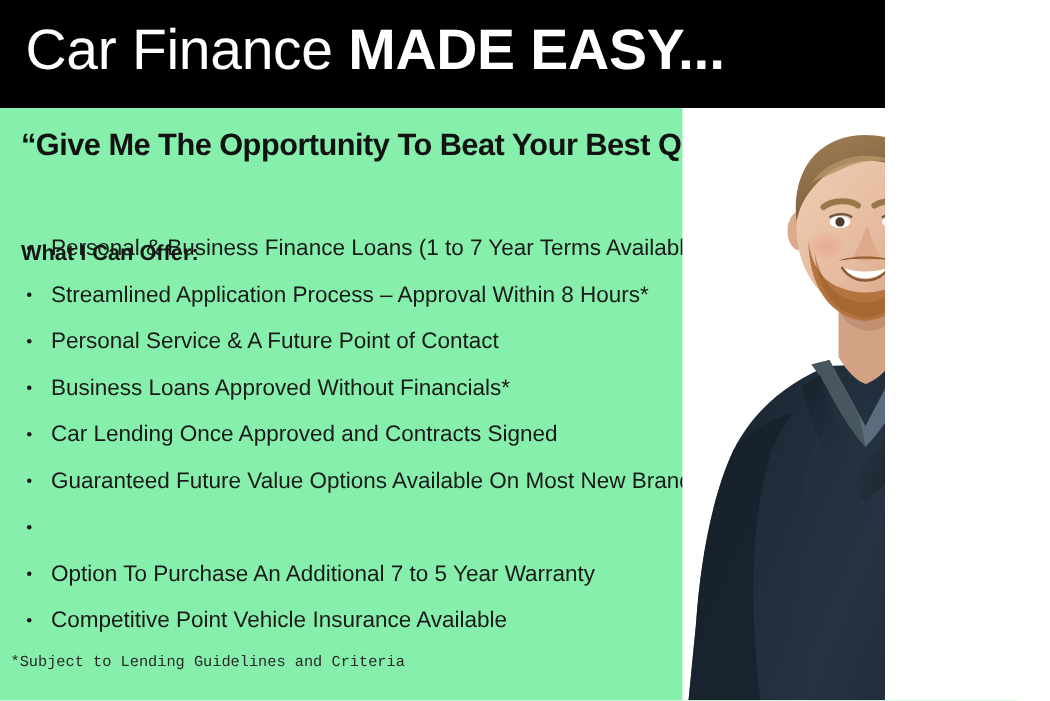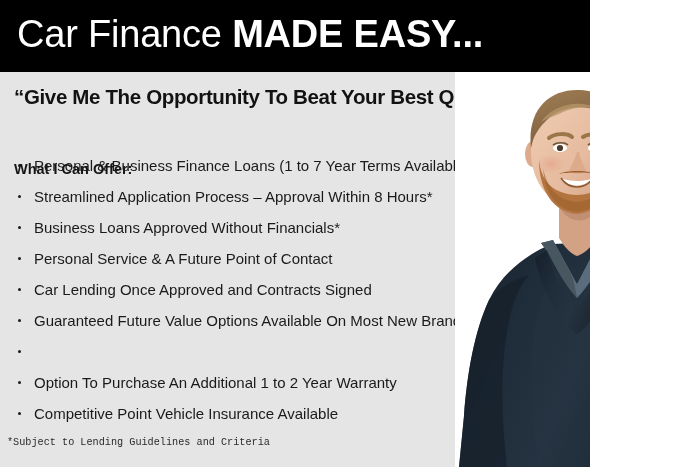--- a/index.html
+++ b/index.html
@@ -7,21 +7,21 @@
     padding: 0;
     background: #ffffff;
   }
   body {
     font-family: "Liberation Sans", sans-serif;
   }
   #poster {
     position: relative;
     width: 590px;
     height: 467px;
-    background: #e5e5e5;
+    background: #86efac;
     overflow: hidden;
   }
 
   
   .header-band {
     position: absolute;
     left: 0;
     top: 0;
     width: 700px;
     height: 72px;
@@ -126,26 +126,26 @@
     <div class="header-title"><span class="light">Car Finance </span><span class="heavy">MADE EASY...</span></div>
   </div>
 
   <div class="tagline">“Give Me The Opportunity To Beat Your Best Quote”</div>
 
   <div class="offer-heading">What I Can Offer:</div>
 
   <ul class="offer-list">
     <li class="offer-item"><span class="dot"></span><span>Personal &amp; Business Finance Loans (1 to 7 Year Terms Available)</span></li>
     <li class="offer-item"><span class="dot"></span><span>Streamlined Application Process – Approval Within 8 Hours*</span></li>
+    <li class="offer-item"><span class="dot"></span><span>Personal Service &amp; A Future Point of Contact</span></li>
     <li class="offer-item"><span class="dot"></span><span>Business Loans Approved Without Financials*</span></li>
-    <li class="offer-item"><span class="dot"></span><span>Personal Service &amp; A Future Point of Contact</span></li>
     <li class="offer-item"><span class="dot"></span><span>Car Lending Once Approved and Contracts Signed</span></li>
     <li class="offer-item"><span class="dot"></span><span>Guaranteed Future Value Options Available On Most New Brands</span></li>
     <li class="offer-item"><span class="dot"></span></li>
-    <li class="offer-item"><span class="dot"></span><span>Option To Purchase An Additional 1 to 2 Year Warranty</span></li>
+    <li class="offer-item"><span class="dot"></span><span>Option To Purchase An Additional 7 to 5 Year Warranty</span></li>
     <li class="offer-item"><span class="dot"></span><span>Competitive Point Vehicle Insurance Available</span></li>
   </ul>
 
   <div class="footnote">*Subject to Lending Guidelines and Criteria</div>
 
   <div class="portrait">
     <svg width="245" height="395" viewBox="0 0 245 395">
       <defs>
         <linearGradient id="swGrad" x1="0" y1="0" x2="1" y2="0.4">
           <stop offset="0%" stop-color="#16202b"></stop>

